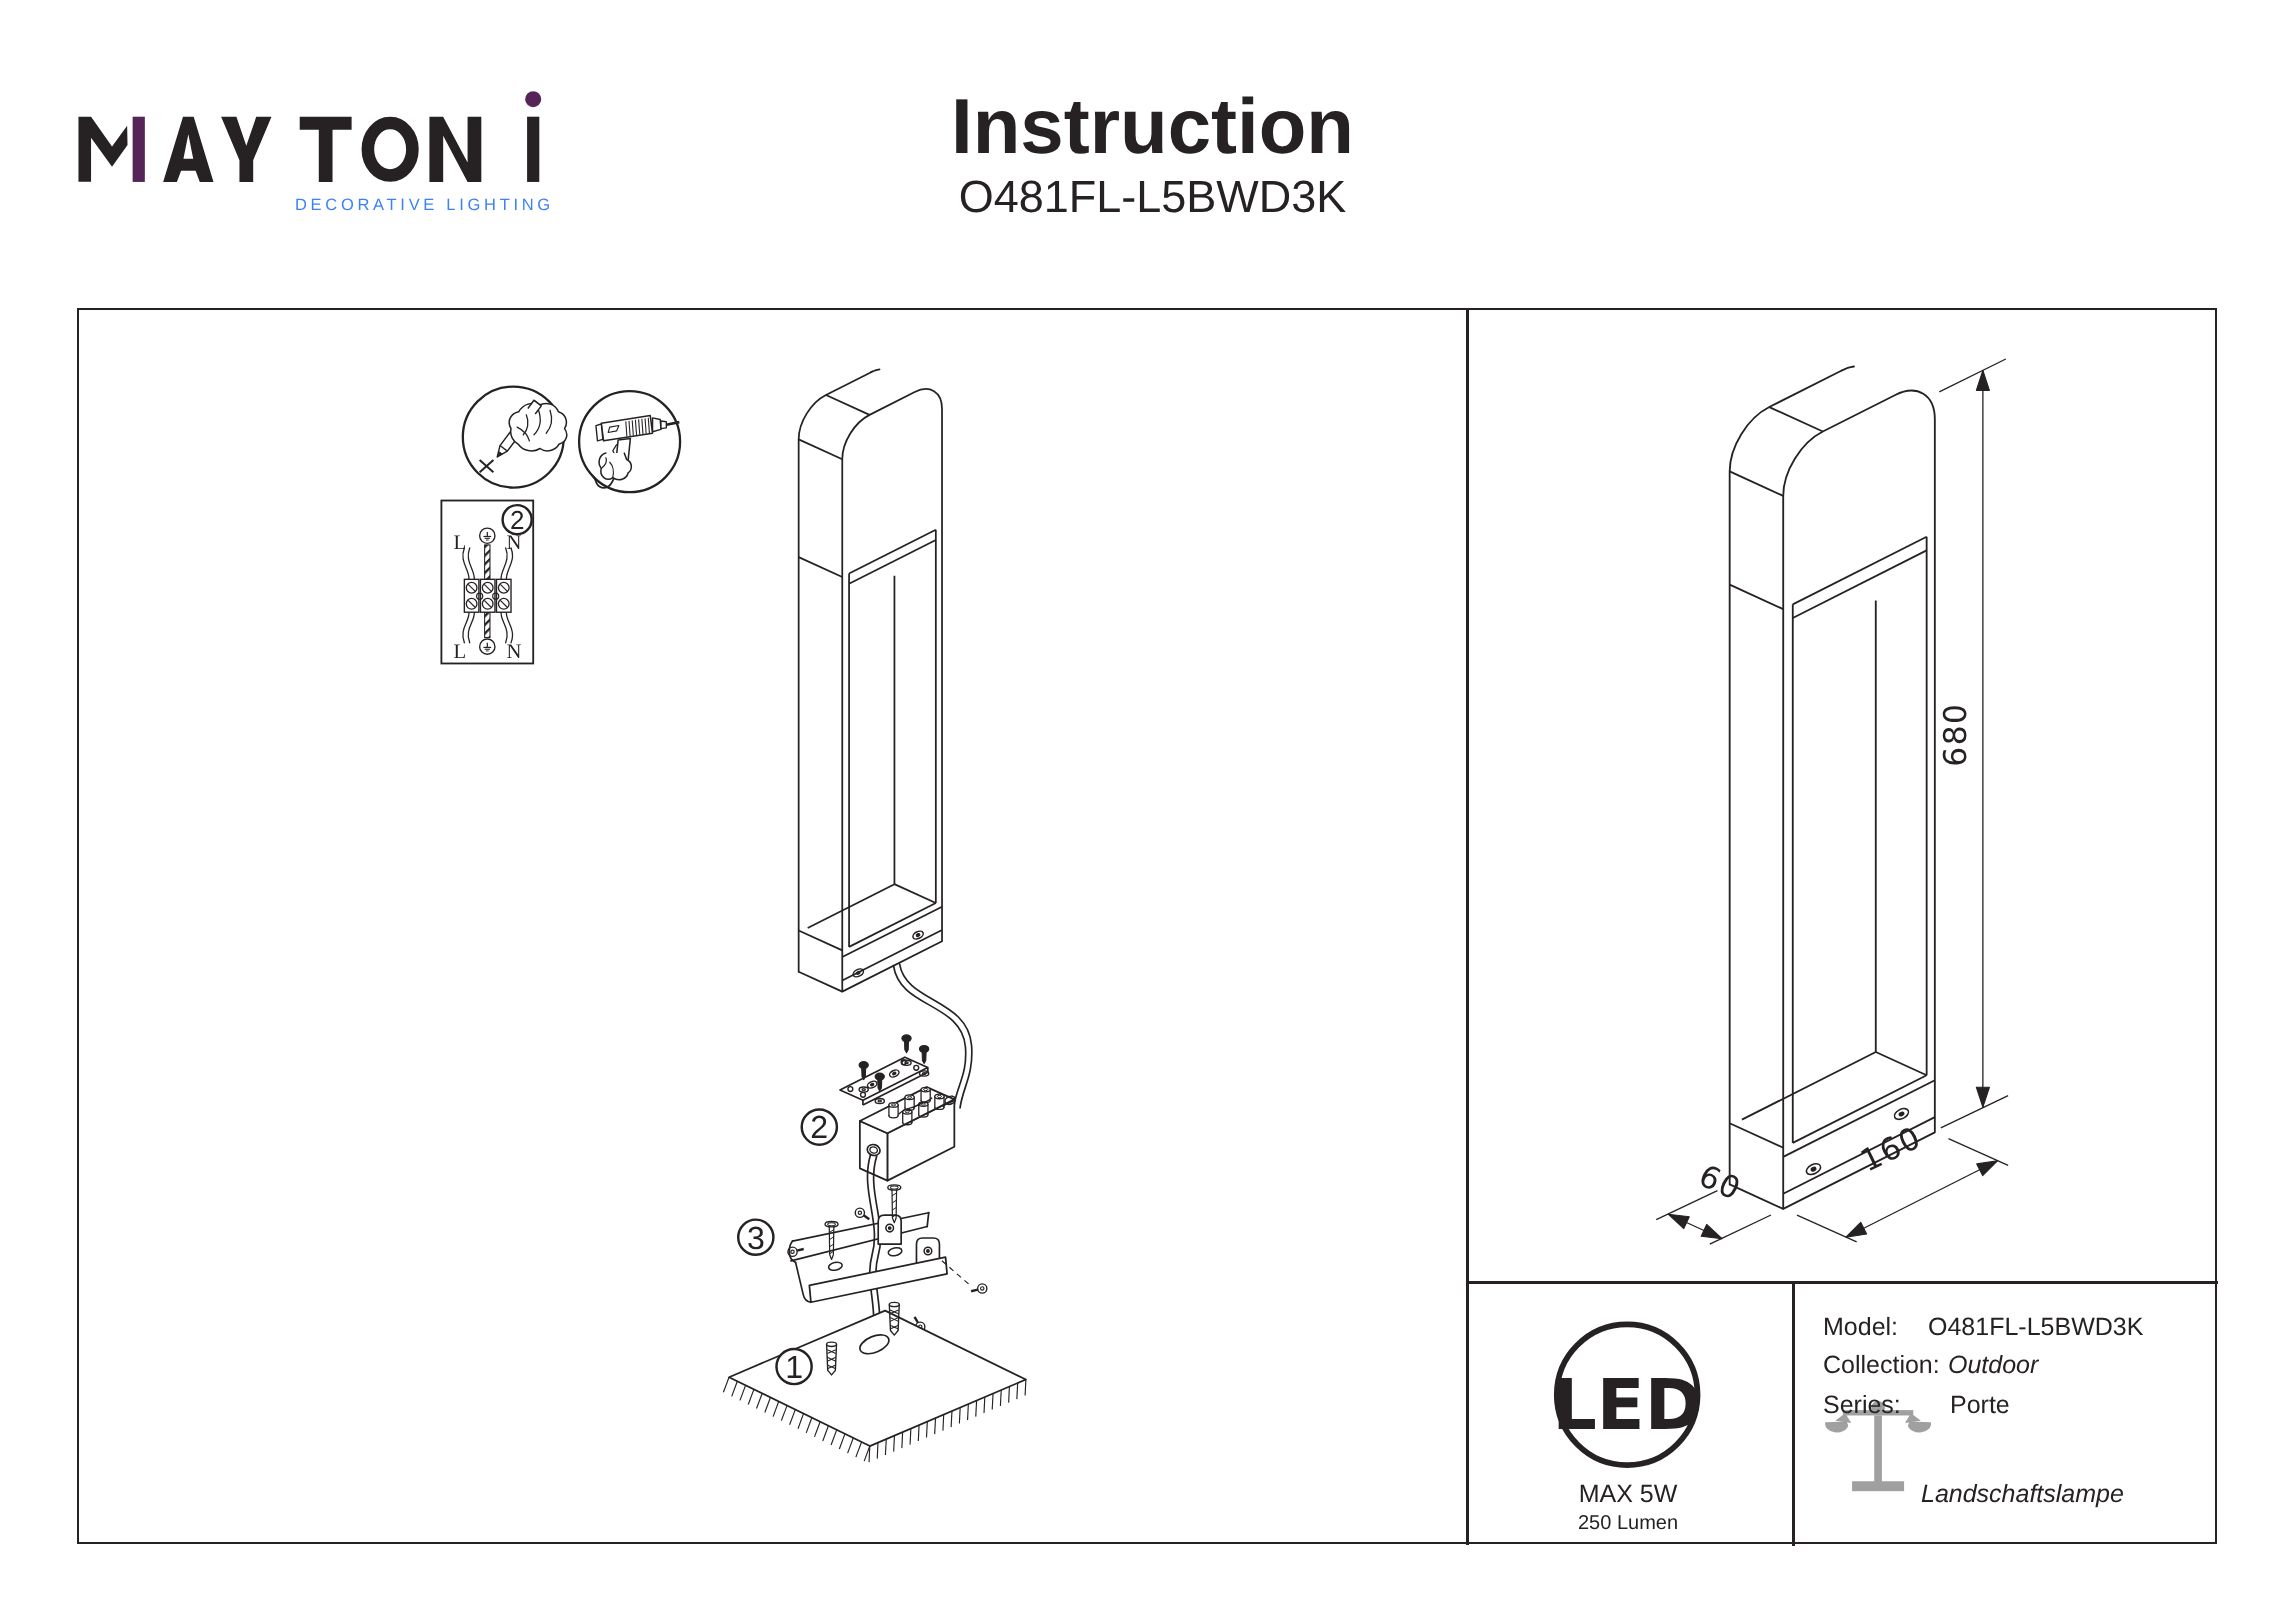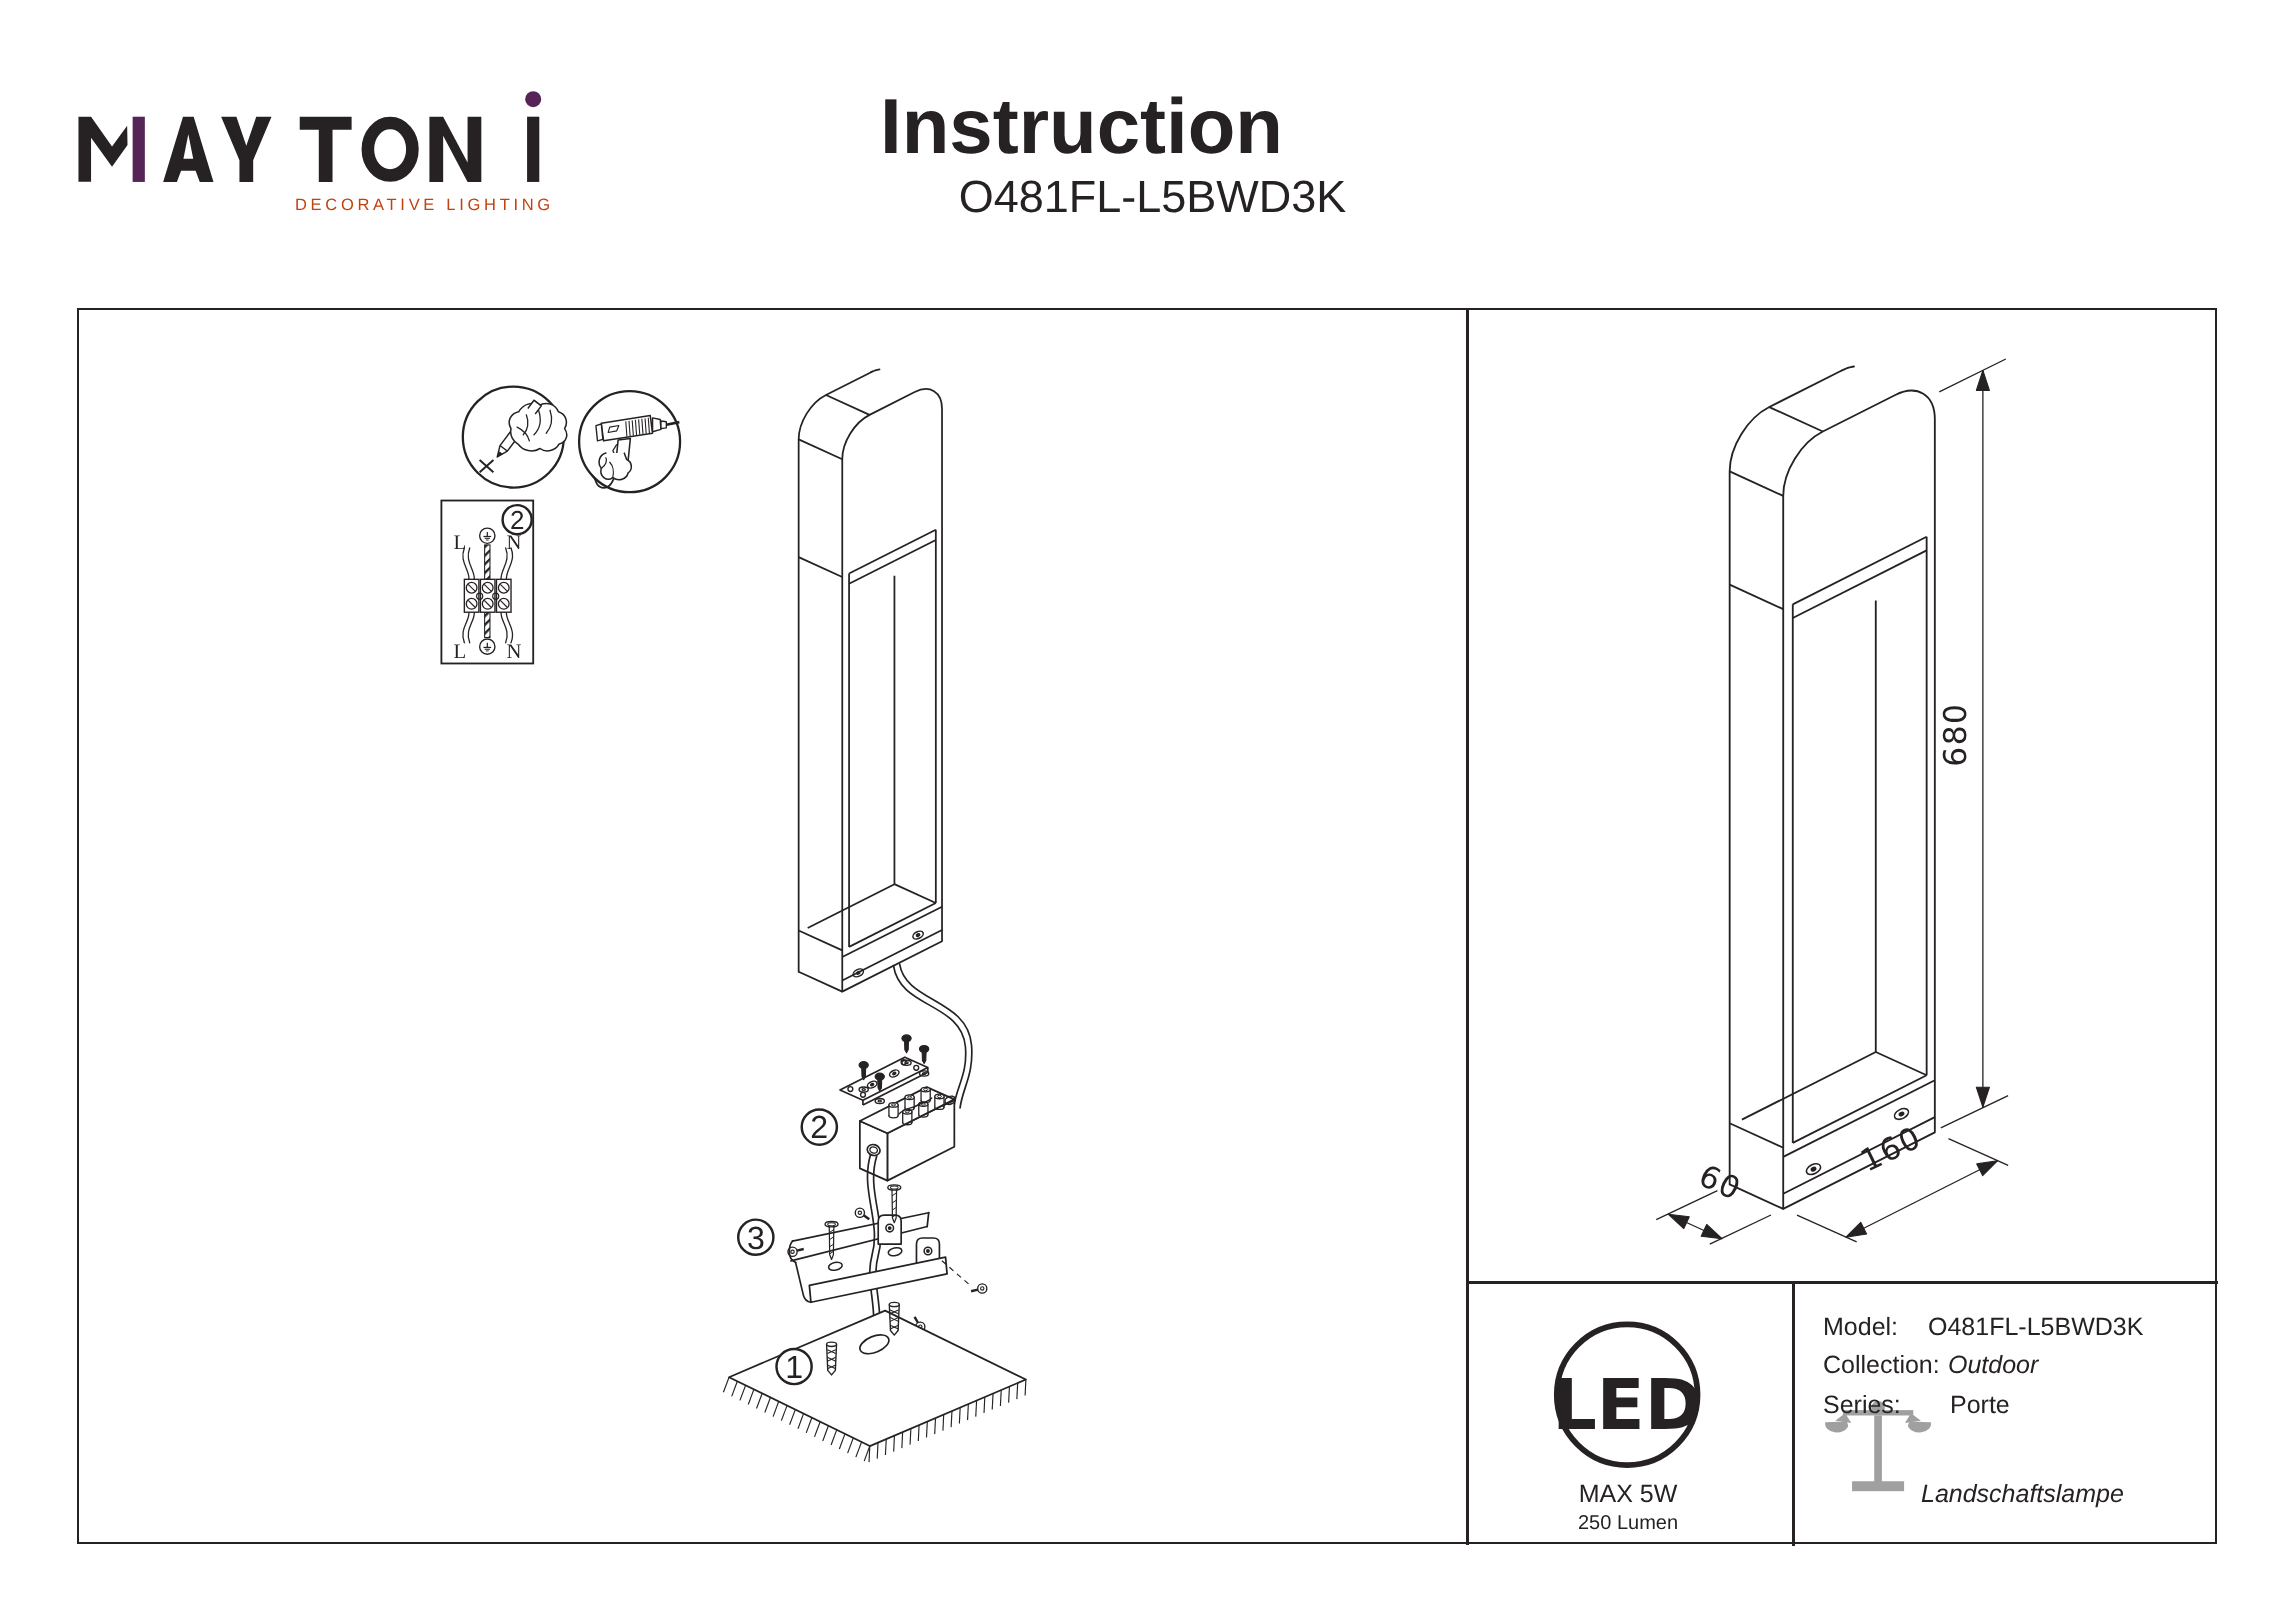--- a/index.html
+++ b/index.html
@@ -2,25 +2,25 @@
 <html style="font-size:12.2px"><head>
 <meta charset="utf-8">
 <style>
   html,body { margin:0; padding:0; }
   * { -webkit-font-smoothing:antialiased; text-rendering:geometricPrecision; }
   body { width:2295px; height:1623px; position:relative; background:#ffffff;
          font-family:"Liberation Sans",sans-serif; color:#262223; overflow:hidden; }
   .abs { position:absolute; }
   .sr  { position:absolute; width:0.8px; height:0.8px; overflow:hidden; clip:rect(0 0 0 0); white-space:nowrap; }
   #artwork { left:0; top:0; }
-  .page-title { left:880px; top:81px; width:545px; 
+  .page-title { left:880px; top:81px; width:545px; text-align:center;
                  font-size:78px; font-weight:700; letter-spacing:0px; }
   .model-code { left:880px; top:171px; width:545px; text-align:center; font-size:45px; font-weight:400; }
   .tagline { left:295px; top:196px; font-size:16.5px; letter-spacing:3.7px;
-              white-space:nowrap; color:#c2410c; }
+              white-space:nowrap; color:#3b82f6; }
   .frame { left:77px; top:308px; width:2136px; height:1232px; border:2.7px solid #262223; }
   .div-v1 { left:1466px; top:308px; width:2.7px; height:1237px; background:#262223; }
   .div-h  { left:1466px; top:1281px; width:752px; height:2.7px; background:#262223; }
   .div-v2 { left:1792px; top:1281px; width:2.7px; height:265px; background:#262223; }
   .led-word { left:1551px; top:1364px; width:153px; text-align:center; font-size:70px; font-weight:700;
                letter-spacing:0px; font-family:"DejaVu Sans",sans-serif; }
   .badge-power { left:1513px; top:1480px; width:230px; text-align:center; font-size:25px; }
   .badge-flux  { left:1513px; top:1512px; width:230px; text-align:center; font-size:20px; }
   .info-label { left:1823px; font-size:25px; }
   .info-value { font-size:25px; }

